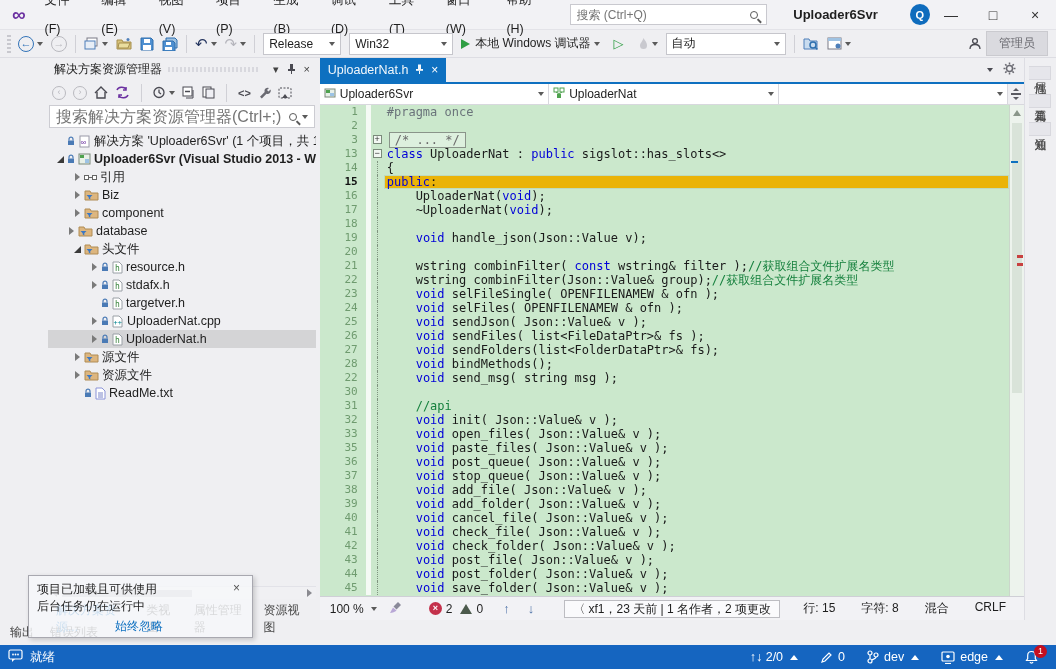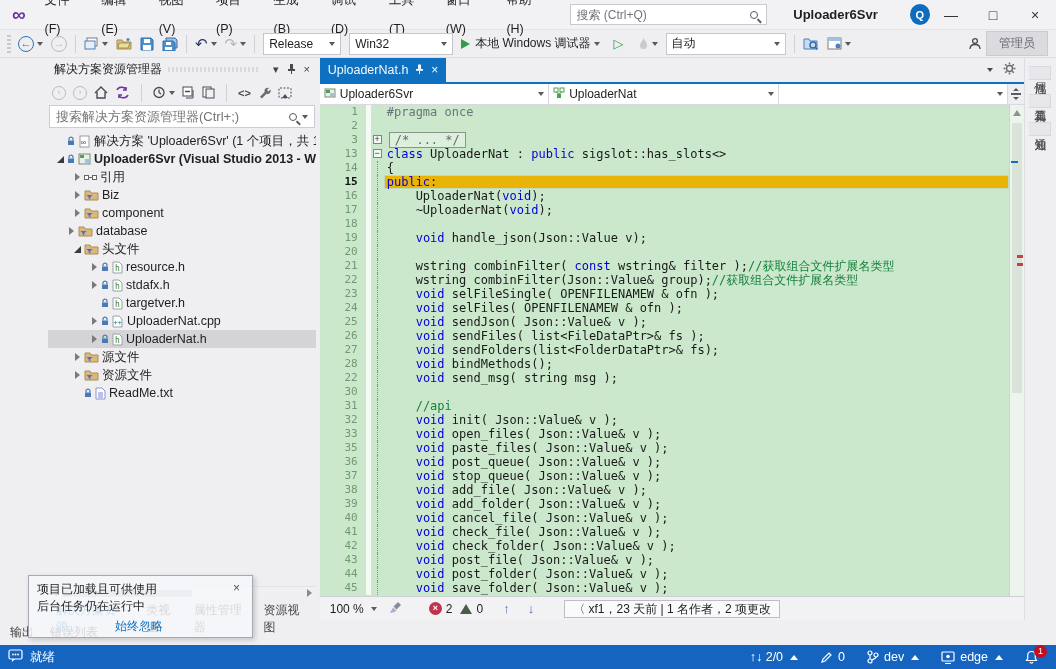--- a/index.html
+++ b/index.html
@@ -43,21 +43,21 @@
   .dock-right { width:34px; background:#EFEFF2; border-left:1px solid #DDDDE3; display:flex; flex-direction:column; align-items:center; padding-top:8px; gap:14px; }
   .vtab { writing-mode:vertical-rl; font-size:12px; color:#424242; padding:6px 2px; background:#E6E6EB; border:1px solid #D8D8DE; border-left:none; }
 
   
   .se-title { height:22px; display:flex; align-items:center; padding:0 6px; font-size:12px; color:#1e1e1e; }
   .se-title .dots { flex:1; margin:0 6px; height:5px; background:repeating-linear-gradient(to right,#D8D8DE 0 2px,transparent 2px 4px); }
   .se-ticon { margin-left:8px; color:#424242; font-size:11px; }
   .se-tools { height:25px; display:flex; align-items:center; padding:0 4px; gap:7px; }
   .se-tools .sicon { display:inline-flex; align-items:center; }
   .se-search { height:23px; margin:0 1px; background:#fff; border:1px solid #CCCCD2; display:flex; align-items:center; padding:0 6px; }
-  .se-search input { border:none; outline:none; flex:1; font-size:13px; color:#767676; background:transparent; font-family:"Liberation Sans",sans-serif; }
+  .se-search input { border:none; outline:none; flex:1; font-size:16px; color:#767676; background:transparent; font-family:"Liberation Sans",sans-serif; }
   .se-tree { flex:1; overflow:hidden; padding-top:4px; }
   .t-row { height:18px; display:flex; align-items:center; white-space:nowrap; }
   .t-row.sel { background:#D4D4D6; }
   .t-row.bold { font-weight:bold; }
   .t-row .ar { width:13px; display:inline-flex; justify-content:center; flex:none; }
   .ar-c { width:0; height:0; border-top:4px solid transparent; border-bottom:4px solid transparent; border-left:5px solid #7A7A7A; }
   .ar-e { width:0; height:0; border-bottom:7px solid #3A3A3A; border-left:7px solid transparent; }
   .t-row .ticn { display:inline-flex; margin-right:3px; flex:none; align-items:center; }
   .t-label { font-size:12.5px; }
   .se-hscroll { height:13px; background:#F0F0F3; border-top:1px solid #E2E2E8; display:flex; align-items:center; position:relative; }
@@ -710,20 +710,26 @@
           <span class="errcirc">×</span>
           <span>2</span>
         </span>
       <span style="display:flex;align-items:center;gap:4px;">
           <span class="warntri"></span>
           <span>0</span>
         </span>
       <span class="udarrow" style="margin-left:12px;">↑</span>
       <span class="udarrow" style="margin-left:10px;">↓</span>
       <span class="codelens">〈 xf1，23 天前 | 1 名作者，2 项更改</span>
+      <span class="edstatus">
+        <span>行: 15</span>
+        <span>字符: 8</span>
+        <span>混合</span>
+        <span>CRLF</span>
+      </span>
     </div>
   </div>
 
   <div class="dock-right">
     <span class="vtab">属性</span>
     <span class="vtab">工具箱</span>
     <span class="vtab">通知</span>
   </div>
 </div>
 

